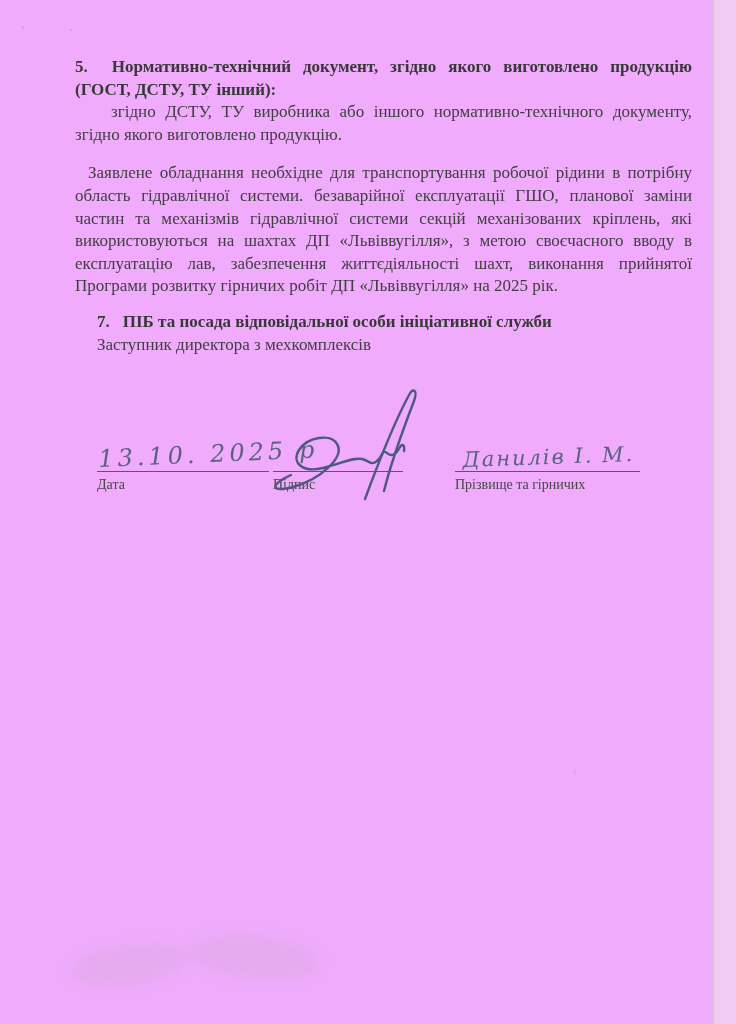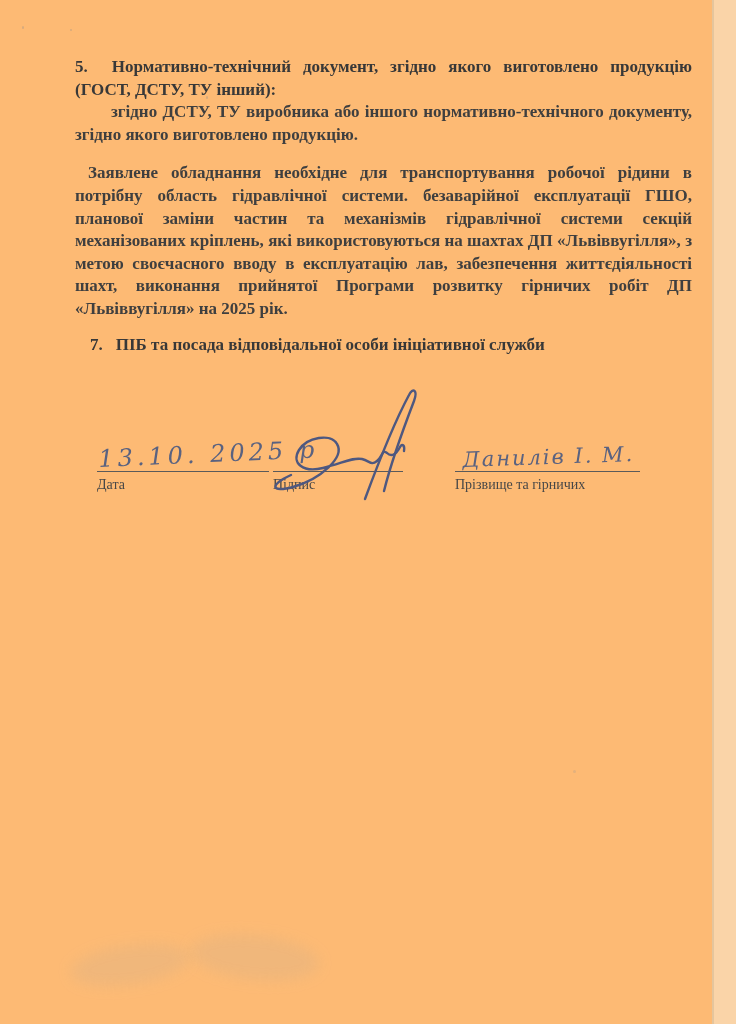--- a/index.html
+++ b/index.html
@@ -5,44 +5,44 @@
 <style>
   html, body {
     margin: 0;
     padding: 0;
     background: #ffffff;
   }
   .page {
     position: relative;
     width: 736px;
     height: 1024px;
-    background: #fdba74;
+    background: #f0abfc;
     overflow: hidden;
     font-family: "Liberation Serif", serif;
     color: #3c3c3c;
   }
   .content {
     position: relative;
     padding: 56px 44px 0 75px;
   }
   .para {
     margin: 0;
     font-size: 17px;
     line-height: 22.6px;
     color: #3f3f3f;
   }
-  .justify { text-align: justify; font-weight: bold; }
+  .justify { text-align: justify; }
   .bold { font-weight: bold; color: #383838; }
   .tabgap-wide { display: inline-block; width: 24px; }
   .tabgap-med  { display: inline-block; width: 22px; }
   .tabgap-sm   { display: inline-block; width: 13px; }
   .indent-36 { text-indent: 36px; }
   .indent-14 { text-indent: 13px; }
   .sec6 { margin-top: 16px; }
-  .sec7 { margin-top: 13px; margin-left: 15px; }
+  .sec7 { margin-top: 13px; margin-left: 22px; }
 
   
   .sig-row {
     position: relative;
     margin-top: 42px;
     height: 95px;
   }
   .sig-col { position: absolute; bottom: 0; }
   .sig-line {
     border-bottom: 1.6px solid #5a5a5a;
@@ -127,20 +127,21 @@
 
     <p class="para justify bold"><span>5.</span><span class="tabgap-wide"></span><span>Нормативно-технічний документ, згідно якого виготовлено продукцію (ГОСТ, ДСТУ, ТУ інший):</span></p>
     <p class="para justify indent-36">згідно ДСТУ, ТУ виробника або іншого нормативно-технічного документу, згідно якого виготовлено продукцію.</p>
 
     <div class="sec6">
       <p class="para justify indent-14">Заявлене обладнання необхідне для транспортування робочої рідини в потрібну область гідравлічної системи. безаварійної експлуатації ГШО, планової заміни частин та механізмів гідравлічної системи секцій механізованих кріплень, які використовуються на шахтах ДП «Львіввугілля», з метою своєчасного вводу в експлуатацію лав, забезпечення життєдіяльності шахт, виконання прийнятої Програми розвитку гірничих робіт ДП «Львіввугілля» на 2025 рік.</p>
     </div>
 
     <div class="sec7">
       <p class="para bold"><span>7.</span><span class="tabgap-sm"></span><span>ПІБ та посада відповідальної особи ініціативної служби</span></p>
+      <p class="para">Заступник директора з мехкомплексів</p>
     </div>
 
     <div class="sig-row">
 
       <div class="sig-col col-date">
         <div class="hand date-hand">13.10. 2025 р</div>
         <div class="sig-line"></div>
         <div class="sig-label">Дата</div>
       </div>
 

